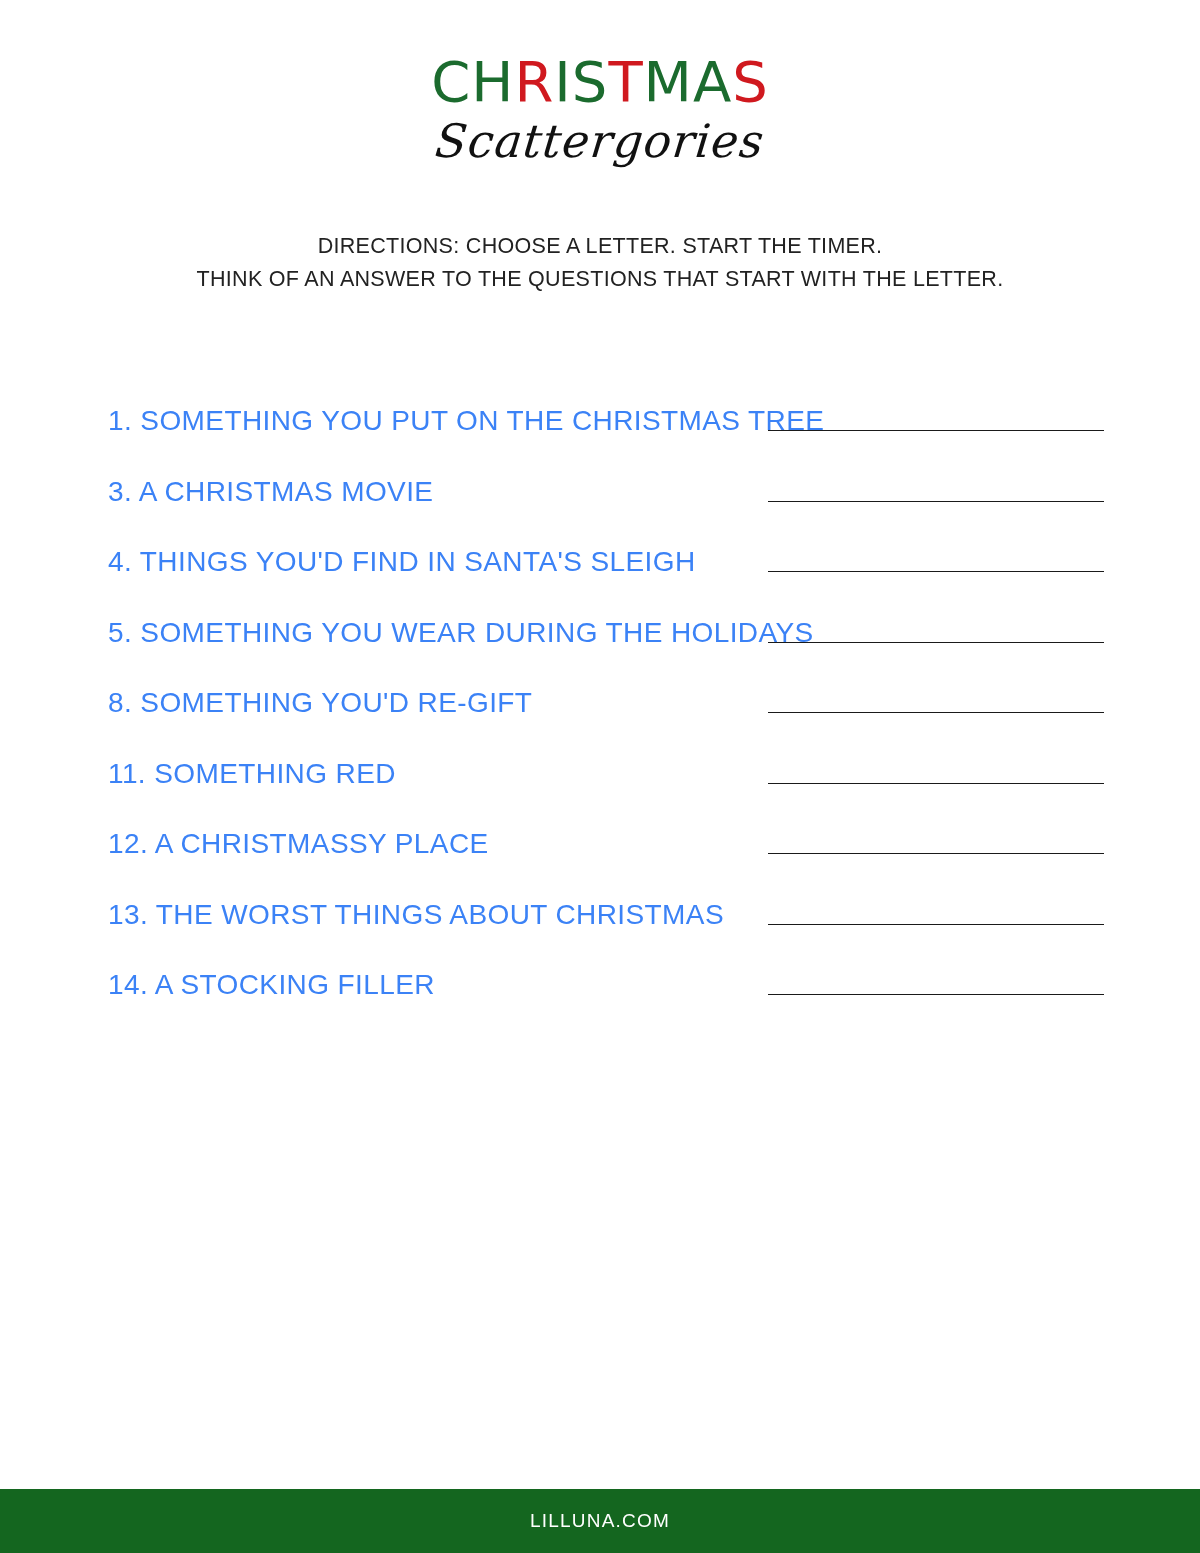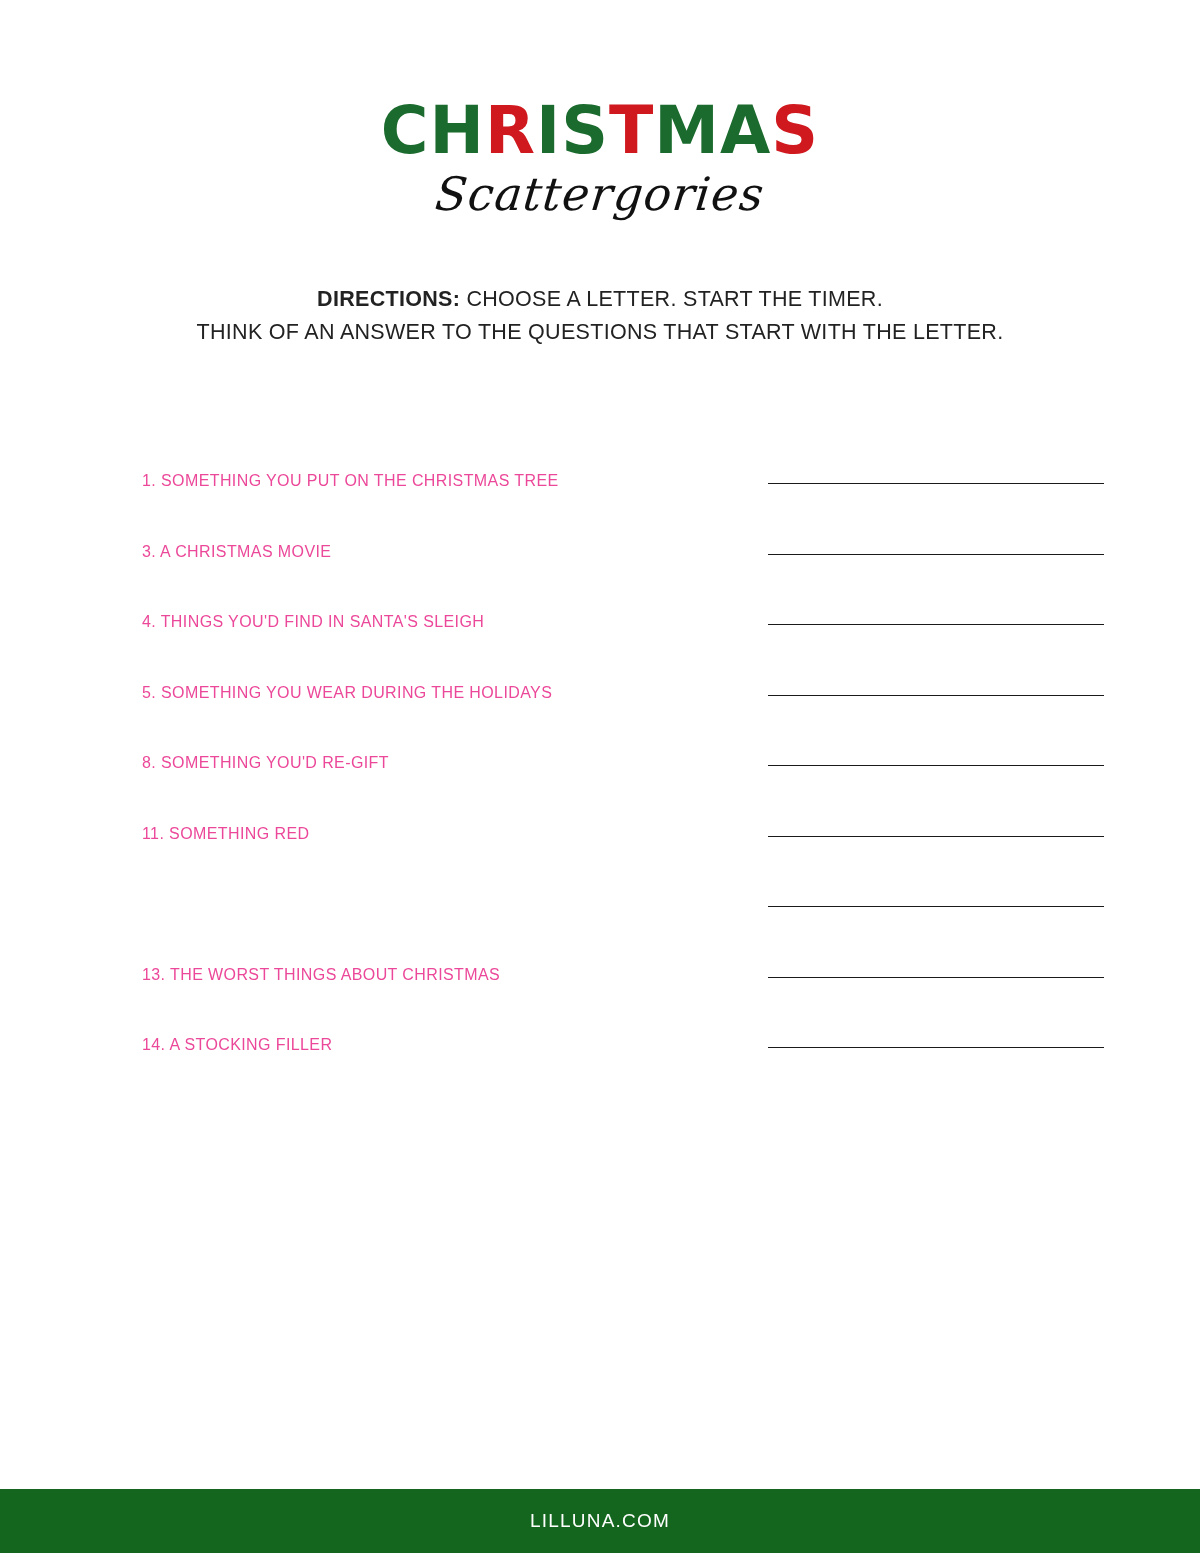--- a/index.html
+++ b/index.html
@@ -24,26 +24,25 @@
     position: relative;
   }
 
   
   .title-block {
     text-align: center;
     padding-top: 54px;
   }
   .title-main {
     font-family: "DejaVu Sans", sans-serif;
-    font-weight: bold;
-    font-size: 65px;
+    font-weight: normal;
+    font-size: 56px;
     letter-spacing: 1px;
     line-height: 1;
     white-space: nowrap;
-    margin-top: 44px;
   }
   .title-main span {
     display: inline-block;
   }
   .ltr-green { color: #1b6b2e; }
   .ltr-red   { color: #d0191f; }
 
   .title-script {
     font-family: "DejaVu Serif", serif;
     font-style: italic;
@@ -57,42 +56,41 @@
   
   .directions {
     text-align: center;
     margin-top: 62px;
     font-size: 21.5px;
     line-height: 1.55;
     color: #222;
     letter-spacing: 0.3px;
   }
   .directions b {
-    font-weight: bold;
+    font-weight: normal;
     margin-top: 20px;
   }
 
   
   .questions {
     margin-top: 72px;
     padding: 0 96px 0 108px;
     flex: 1 1 auto;
   }
   .q-row {
     display: flex;
     align-items: flex-end;
     height: 70.5px;
   }
   .q-text {
-    font-size: 16px;
+    font-size: 28px;
     letter-spacing: 0.4px;
-    color: #ec4899;
+    color: #3b82f6;
     white-space: nowrap;
     padding-bottom: 2px;
-    margin-left: 34px;
   }
   .q-line {
     flex: 1 1 auto;
     min-width: 120px;
     margin-left: 18px;
     margin-bottom: 6px;
     border-bottom: 1.6px solid #1a1a1a;
     height: 1px;
   }
   
@@ -175,20 +173,21 @@
     </div>
 
 
 
     <div class="q-row">
       <div class="q-text">11. SOMETHING RED</div>
       <div class="q-line fixed"></div>
     </div>
 
     <div class="q-row">
+      <div class="q-text">12. A CHRISTMASSY PLACE</div>
       <div class="q-line fixed"></div>
     </div>
 
     <div class="q-row">
       <div class="q-text">13. THE WORST THINGS ABOUT CHRISTMAS</div>
       <div class="q-line fixed"></div>
     </div>
 
     <div class="q-row">
       <div class="q-text">14. A STOCKING FILLER</div>

